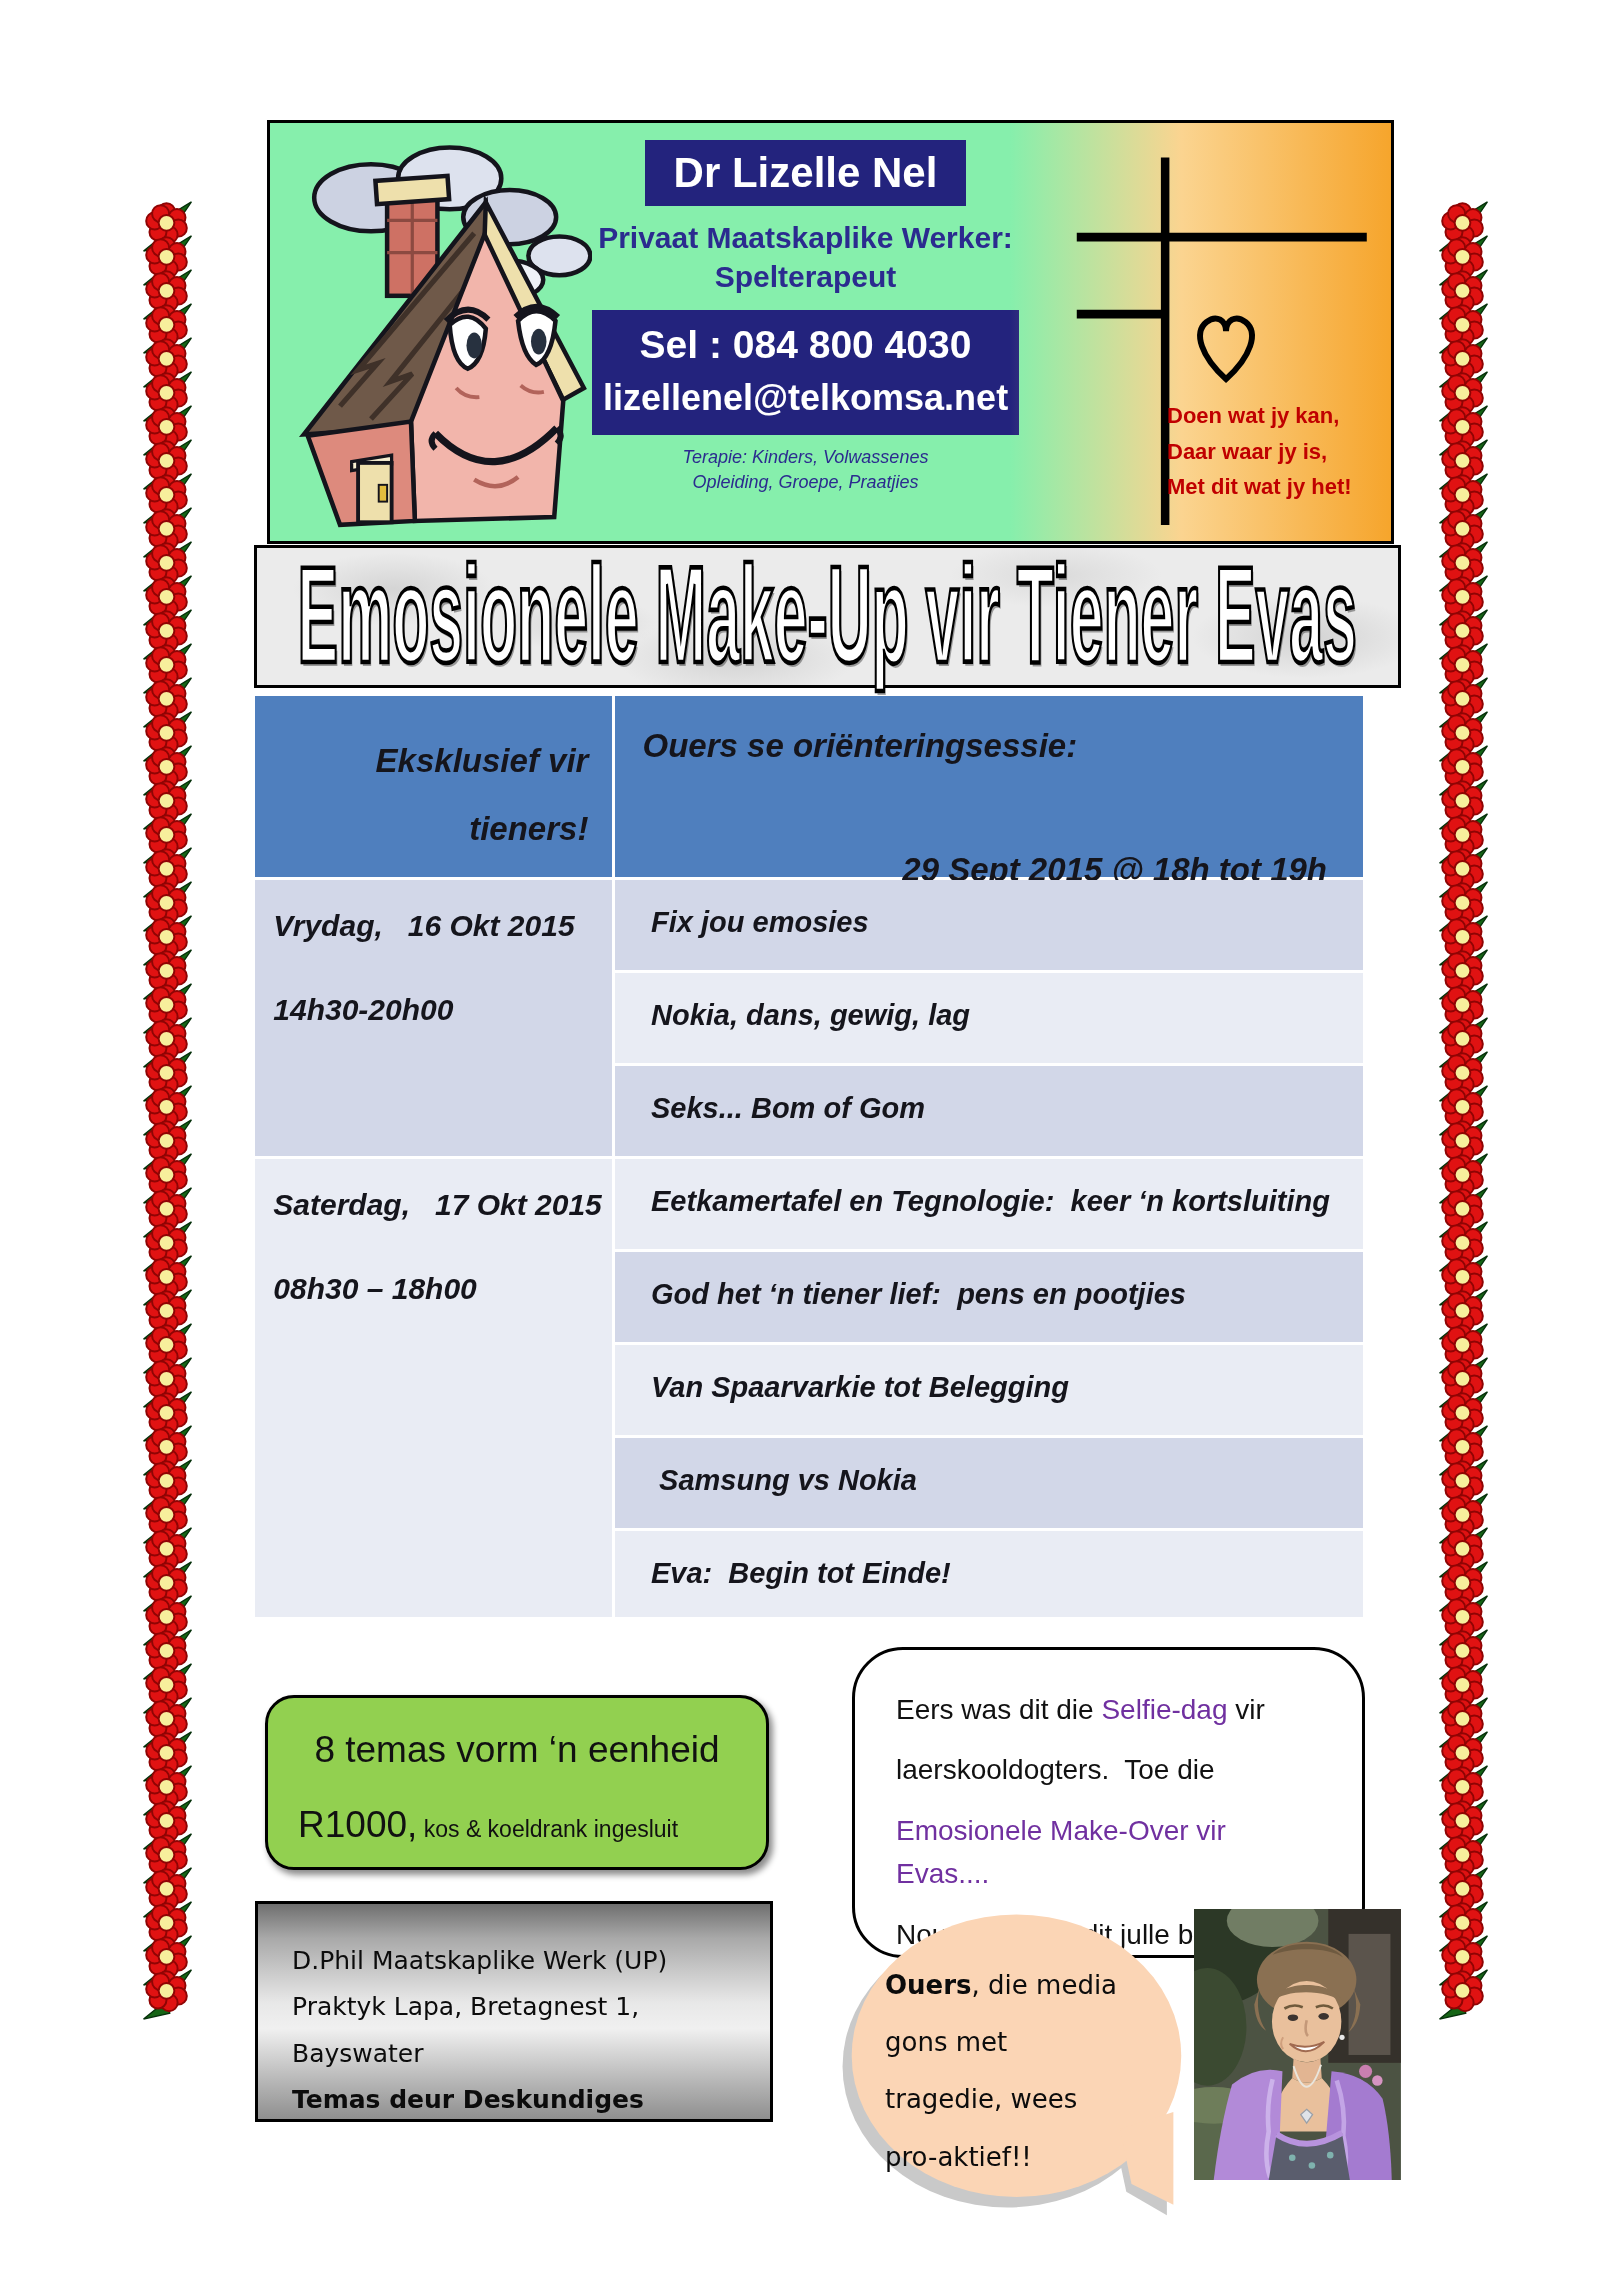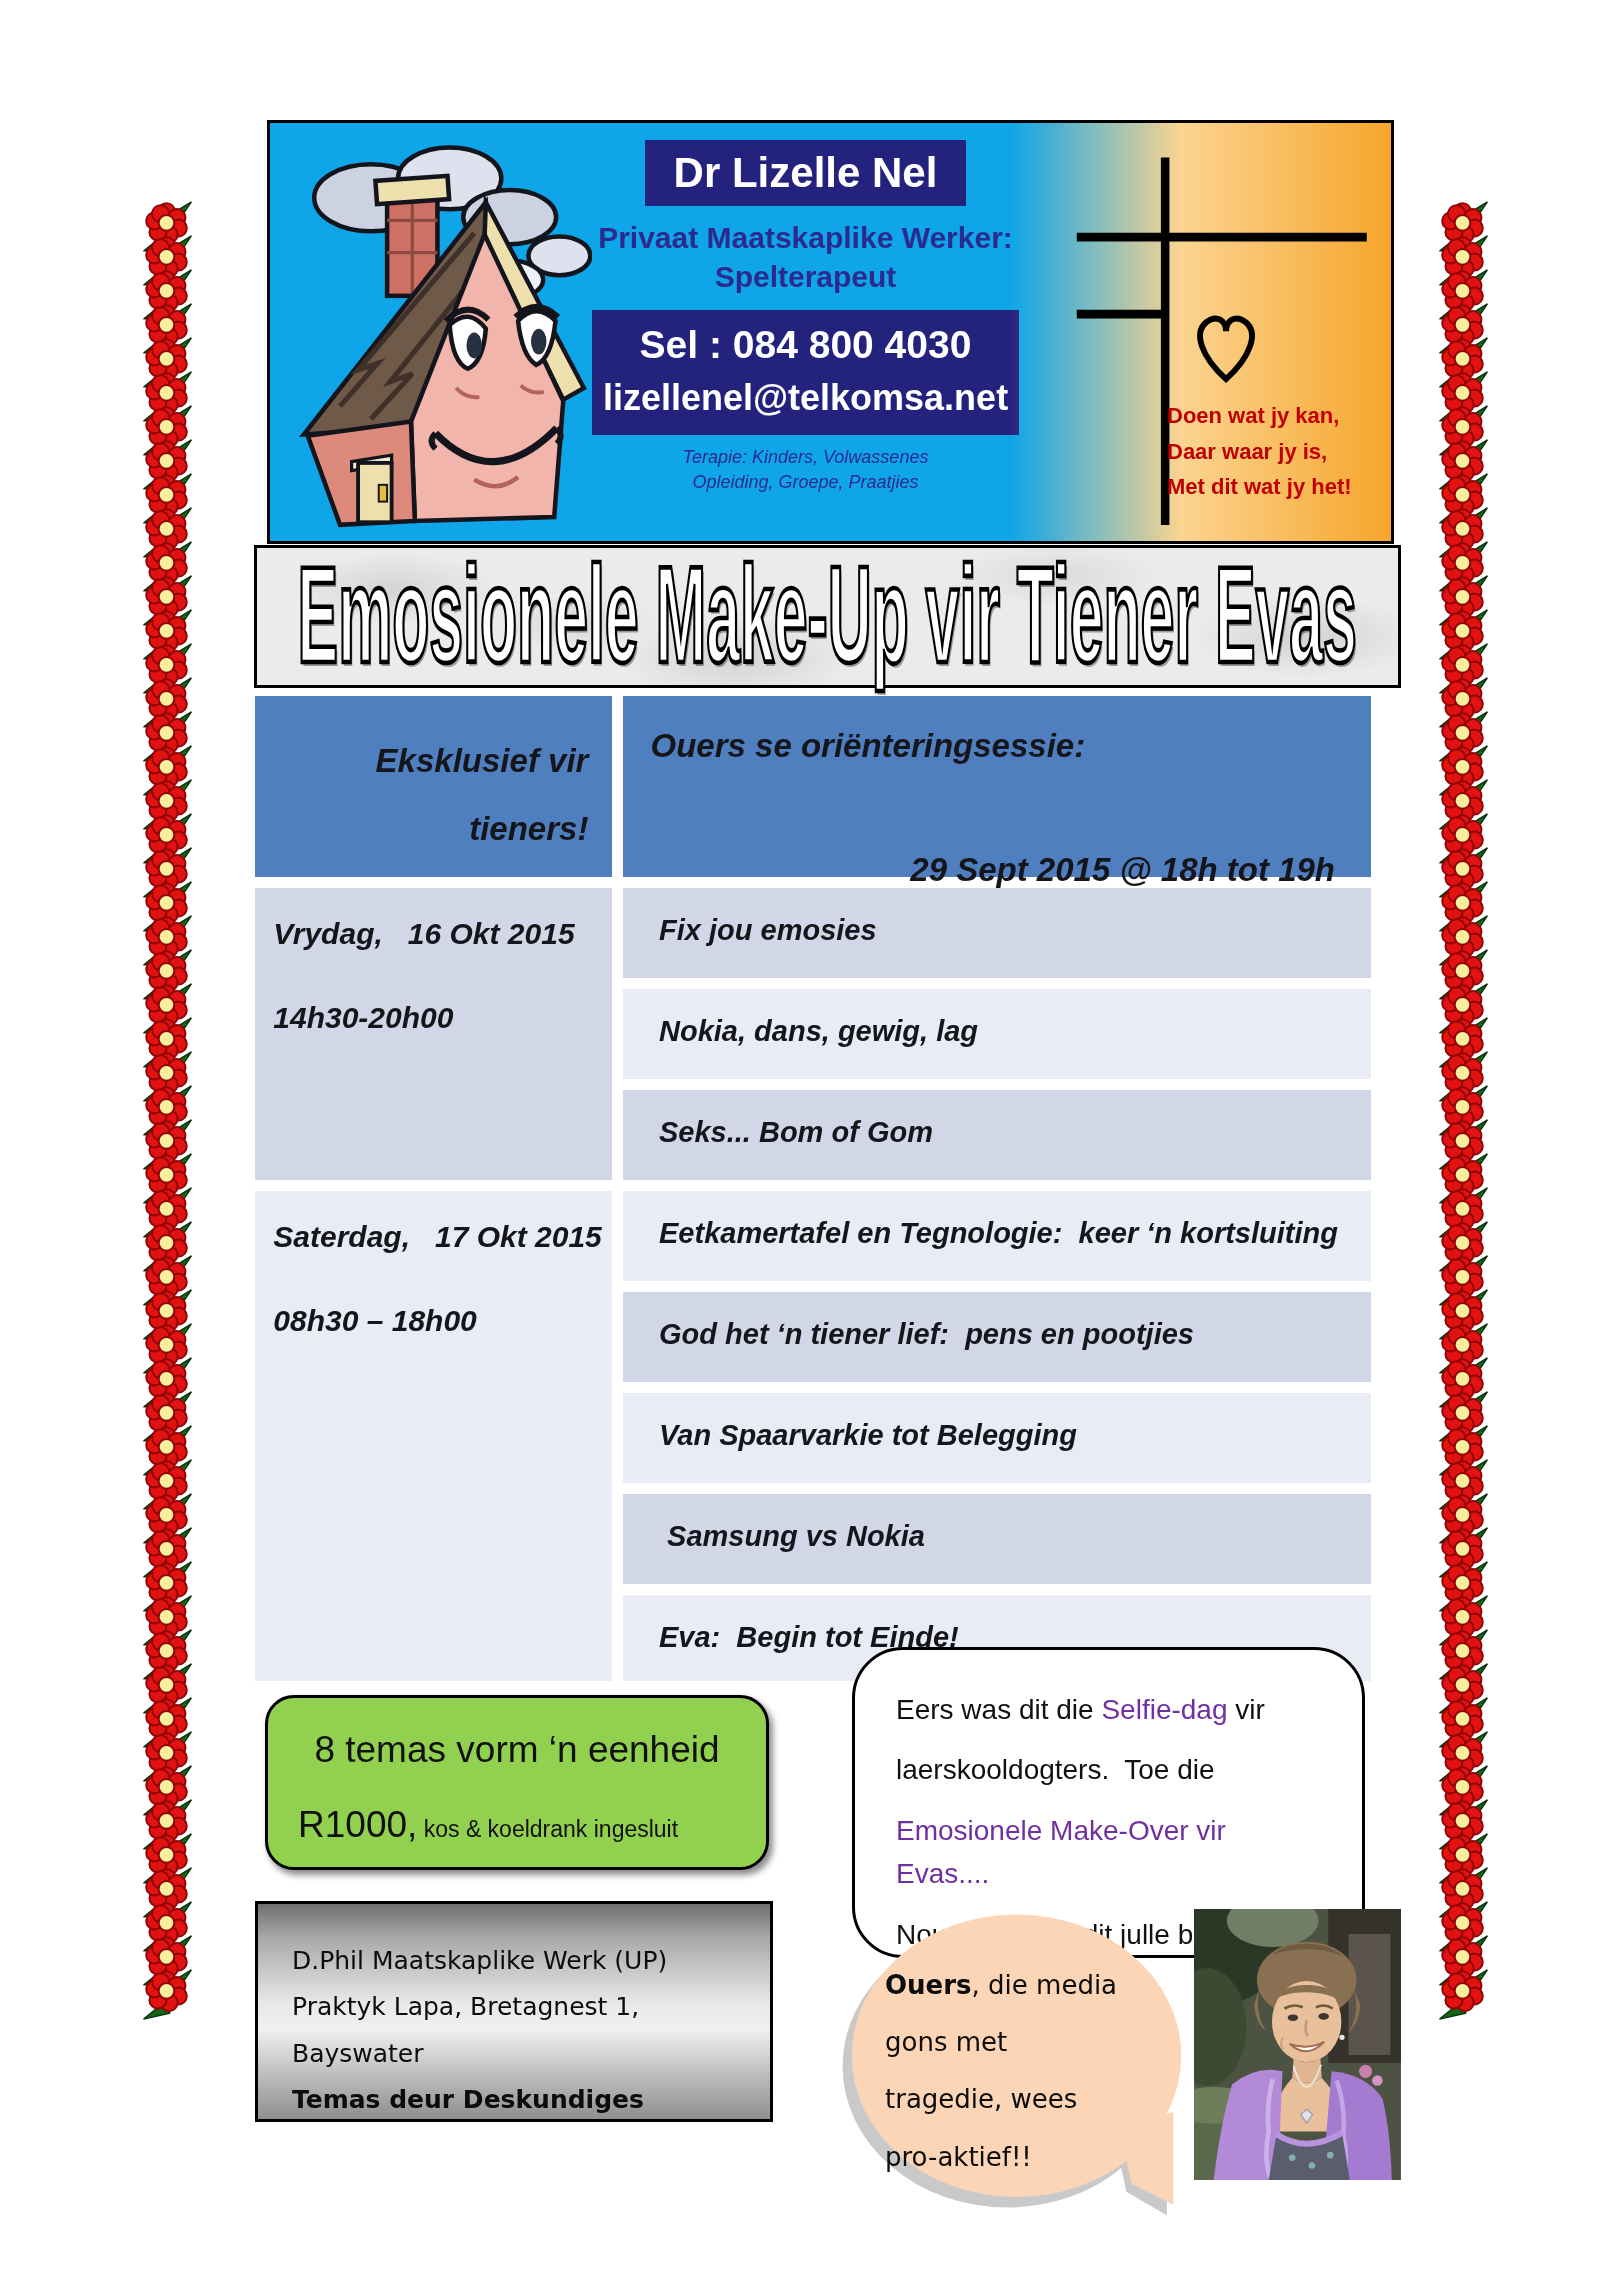--- a/index.html
+++ b/index.html
@@ -10,21 +10,21 @@
   
   .flower-border{position:absolute;top:194px;width:59px;display:flex;flex-direction:column;}
   .flower-border.left{left:137px;}
   .flower-border.right{left:1433px;}
   .rose{width:59px;height:59px;margin-bottom:-25px;flex:0 0 auto;}
   .f-petal{fill:var(--flower-red);stroke:var(--flower-dark);stroke-width:3;}
   .f-center{fill:var(--flower-center);stroke:var(--flower-dark);stroke-width:3;}
   .f-leaf{fill:var(--leaf-green);stroke:#05300a;stroke-width:2;}
 
   
-  .card{position:absolute;left:267px;top:120px;width:1127px;height:424px;background:#0ea5e9;
+  .card{position:absolute;left:267px;top:120px;width:1127px;height:424px;background:#86efac;
         border:3.9px solid #000;box-sizing:border-box;}
   .house{position:absolute;left:9.2px;top:6.5px;width:313px;height:400px;}
   .cross-panel{position:absolute;right:0;top:0;width:381px;height:100%;
         background:linear-gradient(to right,rgba(255,255,255,0) 0%, #fbd490 45%, #f6a52c 100%);}
   .cross-svg{position:absolute;left:0;top:0;width:100%;height:100%;}
   .motto{position:absolute;left:157px;top:275px;font-weight:700;font-size:22px;line-height:1.62;
         color:var(--motto-red);}
   .id-block{position:absolute;left:322px;top:17px;width:427px;text-align:center;}
   .name-plate{display:inline-block;background:var(--navy);color:#fff;font-weight:700;font-size:42px;
         padding:9.2px 29px;}
@@ -48,21 +48,21 @@
           radial-gradient(ellipse 118px 39px at 28% 55%, #bfbfbf77, transparent 70%);}
   .banner-text{display:inline-block;font-weight:700;font-size:98px;line-height:98px;color:#fff;
         white-space:nowrap;margin-top:11.8px;
         -webkit-text-stroke:3.3px #000;
         text-shadow:2.6px 2.6px 0 rgba(0,0,0,.35);
         transform:scale(.62,1.4);transform-origin:50% 35%;}
 
   
   .schedule{position:absolute;left:255px;top:696px;width:910px;
         display:grid;grid-template-columns:357px 748px;
-        grid-template-rows:181px repeat(7,90px) 86px;gap:11px;}
+        grid-template-rows:181px repeat(7,90px) 86px;gap:3px;}
   .cell{box-sizing:border-box;font-style:italic;color:#15151c;}
   .band-dark{background:var(--band-dark);}
   .band-light{background:var(--band-light);}
   .hdr{background:var(--header-blue);font-weight:700;font-size:33px;}
   .c-hdr-left{grid-area:1/1;text-align:right;padding:31px 23.6px 0 0;line-height:2.05;}
   .c-hdr-right{grid-area:1/2;padding:31px 36px 0 27.5px;}
   .c-hdr-right .l2{text-align:right;margin-top:86px;}
   .day{font-weight:700;font-size:30px;padding:29px 6.5px 0 18.3px;}
   .c-fri{grid-area:2/1/span 3;}
   .c-sat{grid-area:5/1/span 5;}

